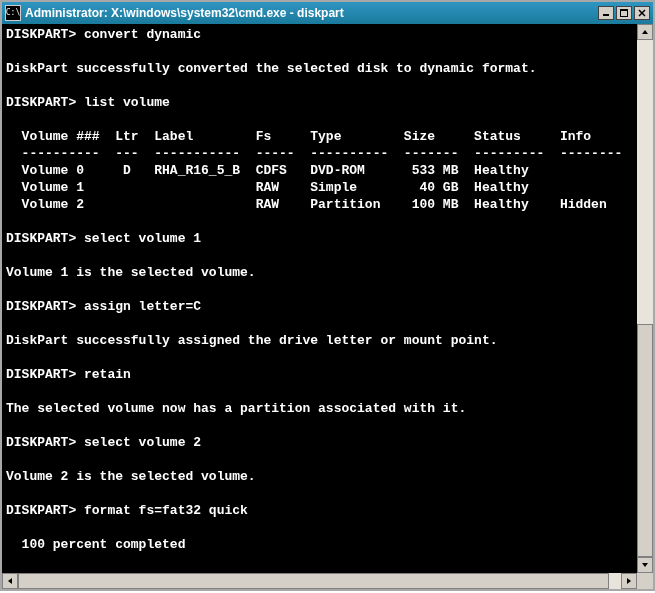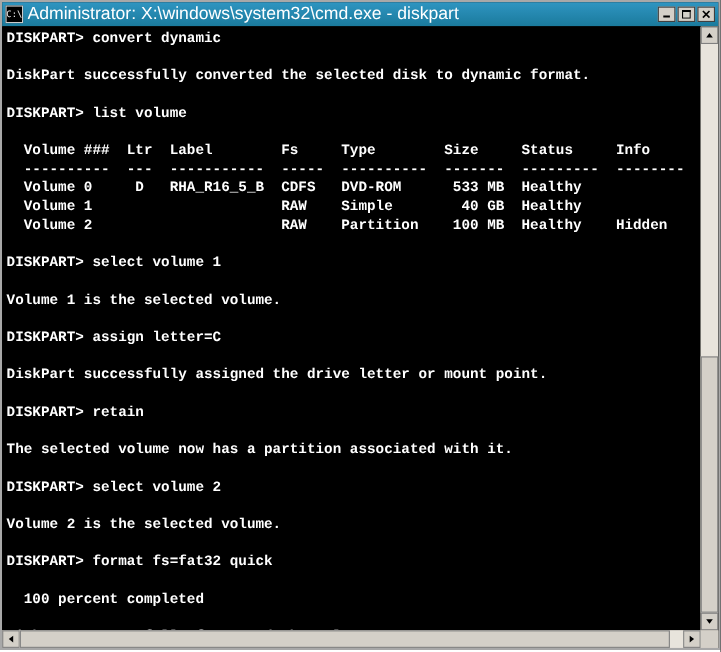--- a/index.html
+++ b/index.html
@@ -35,22 +35,22 @@
   }
   .titlebar .icon span {
     color: #eee;
     font-size: 8px;
     font-family: monospace;
     line-height: 1;
   }
   .titlebar .title {
     flex: 1;
     color: #fff;
-    font-size: 16px;
-    font-weight: normal;
+    font-size: 12px;
+    font-weight: bold;
     white-space: nowrap;
     overflow: hidden;
   }
   .titlebar .controls {
     display: flex;
     gap: 2px;
   }
   .winbtn {
     width: 16px;
     height: 14px;

